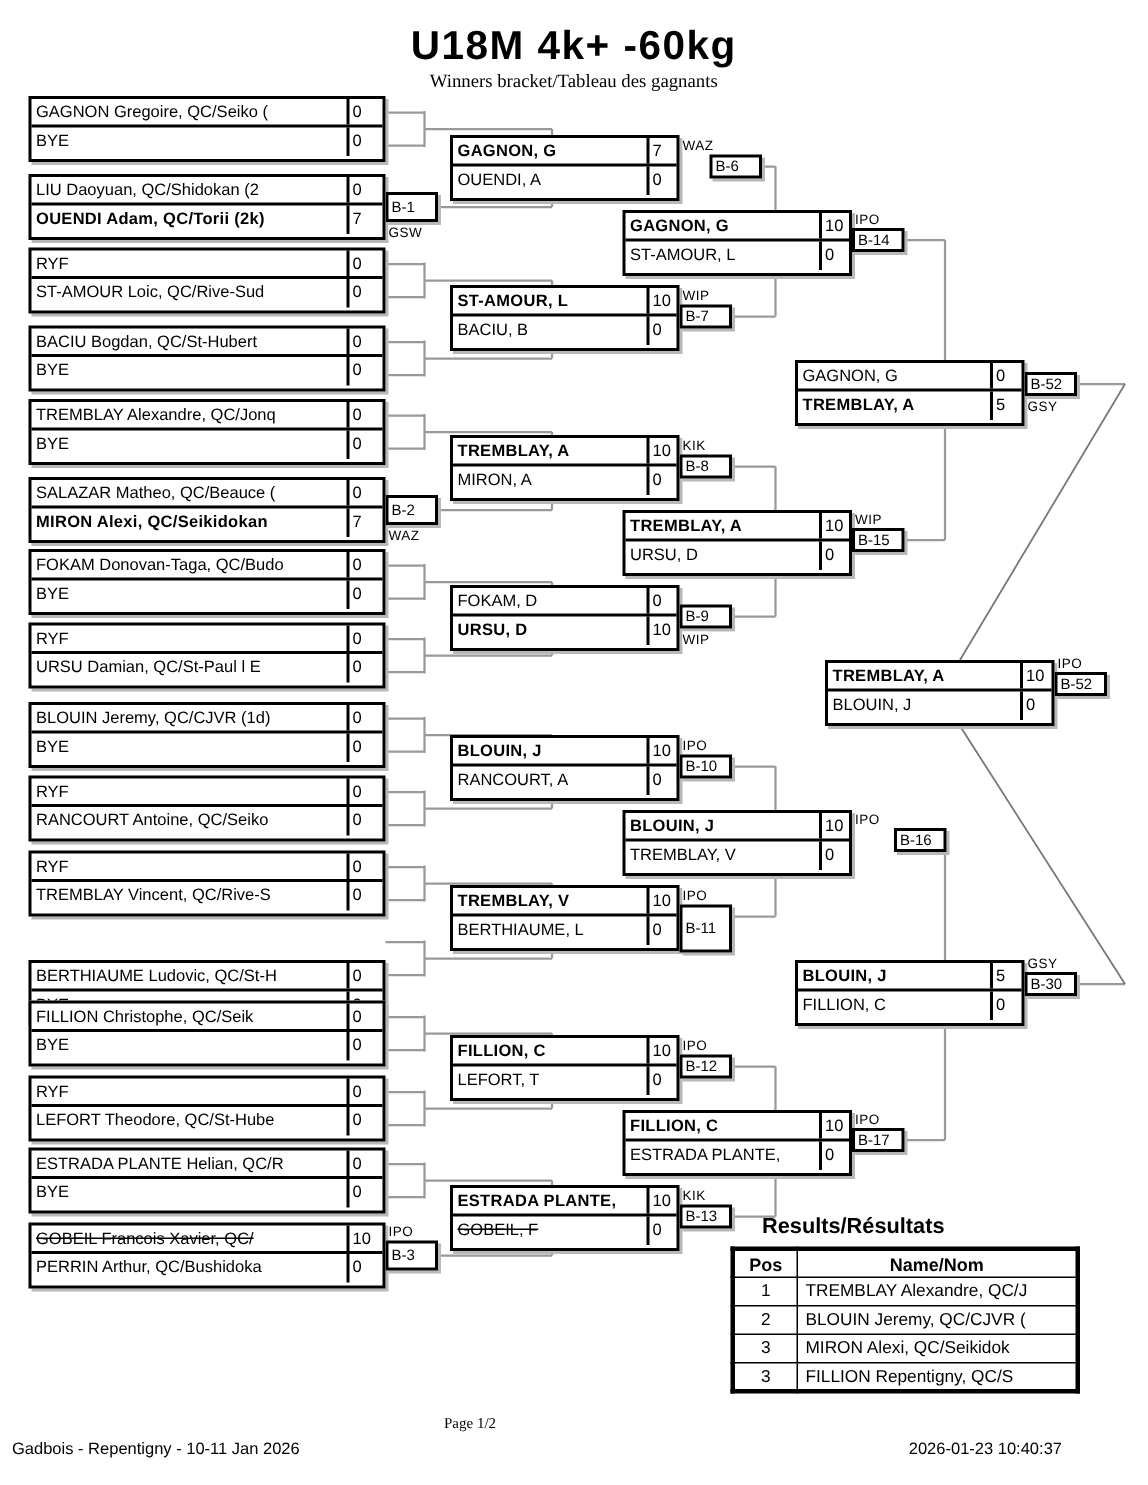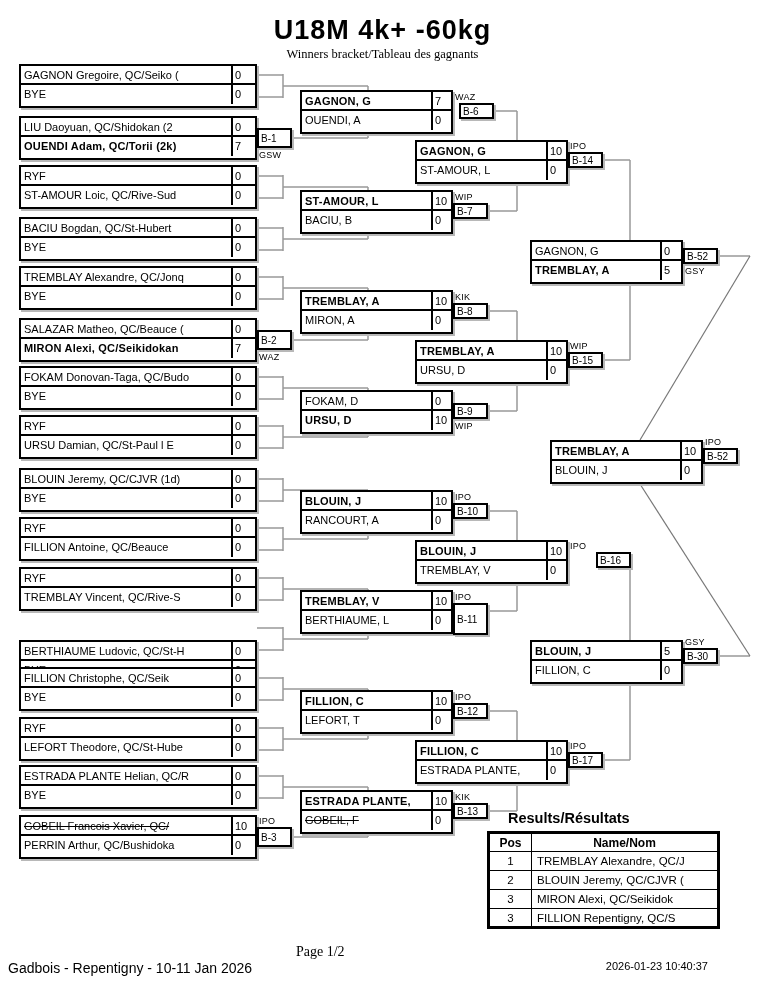--- a/index.html
+++ b/index.html
@@ -19,22 +19,22 @@
   .tag{position:absolute;background:#fff;border:2px solid #000;box-sizing:border-box;box-shadow:2px 2px 0 #b8b8b8;font-size:10px;display:flex;align-items:center;padding-left:2px;overflow:hidden;}
   .code{position:absolute;font-size:9px;letter-spacing:.3px;background:#fff;line-height:10px;}
   .results-title{position:absolute;left:508px;top:810px;font-size:14.5px;font-weight:bold;z-index:2;}
   .rtable{position:absolute;left:487px;top:831px;border-collapse:collapse;background:#fff;z-index:2;border:3px solid #000;}
   .rtable th,.rtable td{border:1.5px solid #000;height:19px;padding:0;box-sizing:border-box;}
   .rtable th{font-size:12px;font-weight:bold;text-align:center;}
   .rtable th.pos-h{width:43px;}
   .rtable th.name-h{width:187px;}
   .rtable td.pos{text-align:center;font-size:11.5px;width:43px;}
   .rtable td.pname-cell{text-align:left;font-size:11.5px;padding-left:5px;width:187px;white-space:nowrap;overflow:hidden;}
-  .footer-page{position:absolute;left:296px;top:944px;font-family:"Liberation Serif",serif;font-size:14px;z-index:2;}
-  .footer-left{position:absolute;left:8px;top:960px;font-size:14px;z-index:2;}
+  .footer-page{position:absolute;left:296px;top:944px;font-family:"Liberation Serif",serif;font-size:10px;z-index:2;}
+  .footer-left{position:absolute;left:8px;top:960px;font-size:11px;z-index:2;}
   .footer-right{position:absolute;right:57px;top:960px;font-size:11px;z-index:2;}
 </style>
 </head>
 <body>
 
 <div class="page">
   <svg id="wires" width="765" height="990">
       <line x1="257" y1="75" x2="283" y2="75" stroke="#999999" stroke-width="1.5"></line>
       <line x1="257" y1="97" x2="283" y2="97" stroke="#999999" stroke-width="1.5"></line>
       <line x1="283" y1="74" x2="283" y2="98" stroke="#999999" stroke-width="1.5"></line>
@@ -231,21 +231,21 @@
           <div class="pname">BYE</div>
           <div class="pscore" style="width: 24px;">0</div>
         </div>
       </div>
       <div class="mbox" style="left: 19px; top: 517px; width: 238px; height: 44px;">
         <div class="mrow first">
           <div class="pname">RYF</div>
           <div class="pscore" style="width: 24px;">0</div>
         </div>
         <div class="mrow">
-          <div class="pname">FILLION Antoine, QC/Beauce</div>
+          <div class="pname">RANCOURT Antoine, QC/Seiko</div>
           <div class="pscore" style="width: 24px;">0</div>
         </div>
       </div>
       <div class="mbox" style="left: 19px; top: 567px; width: 238px; height: 44px;">
         <div class="mrow first">
           <div class="pname">RYF</div>
           <div class="pscore" style="width: 24px;">0</div>
         </div>
         <div class="mrow">
           <div class="pname">TREMBLAY Vincent, QC/Rive-S</div>
@@ -307,21 +307,21 @@
       <div class="mbox" style="left: 300px; top: 90px; width: 153px; height: 44px;">
         <div class="mrow first">
           <div class="pname bold">GAGNON, G</div>
           <div class="pscore" style="width: 20px;">7</div>
         </div>
         <div class="mrow">
           <div class="pname">OUENDI, A</div>
           <div class="pscore" style="width: 20px;">0</div>
         </div>
       </div>
-      <div class="tag" style="left: 459px; top: 103px; width: 35px; height: 16px;">B-6</div>
+      <div class="tag" style="left: 473px; top: 103px; width: 35px; height: 16px;">B-6</div>
       <div class="code" style="left: 455px; top: 92px;">WAZ</div>
       <div class="mbox" style="left: 300px; top: 190px; width: 153px; height: 44px;">
         <div class="mrow first">
           <div class="pname bold">ST-AMOUR, L</div>
           <div class="pscore" style="width: 20px;">10</div>
         </div>
         <div class="mrow">
           <div class="pname">BACIU, B</div>
           <div class="pscore" style="width: 20px;">0</div>
         </div>

